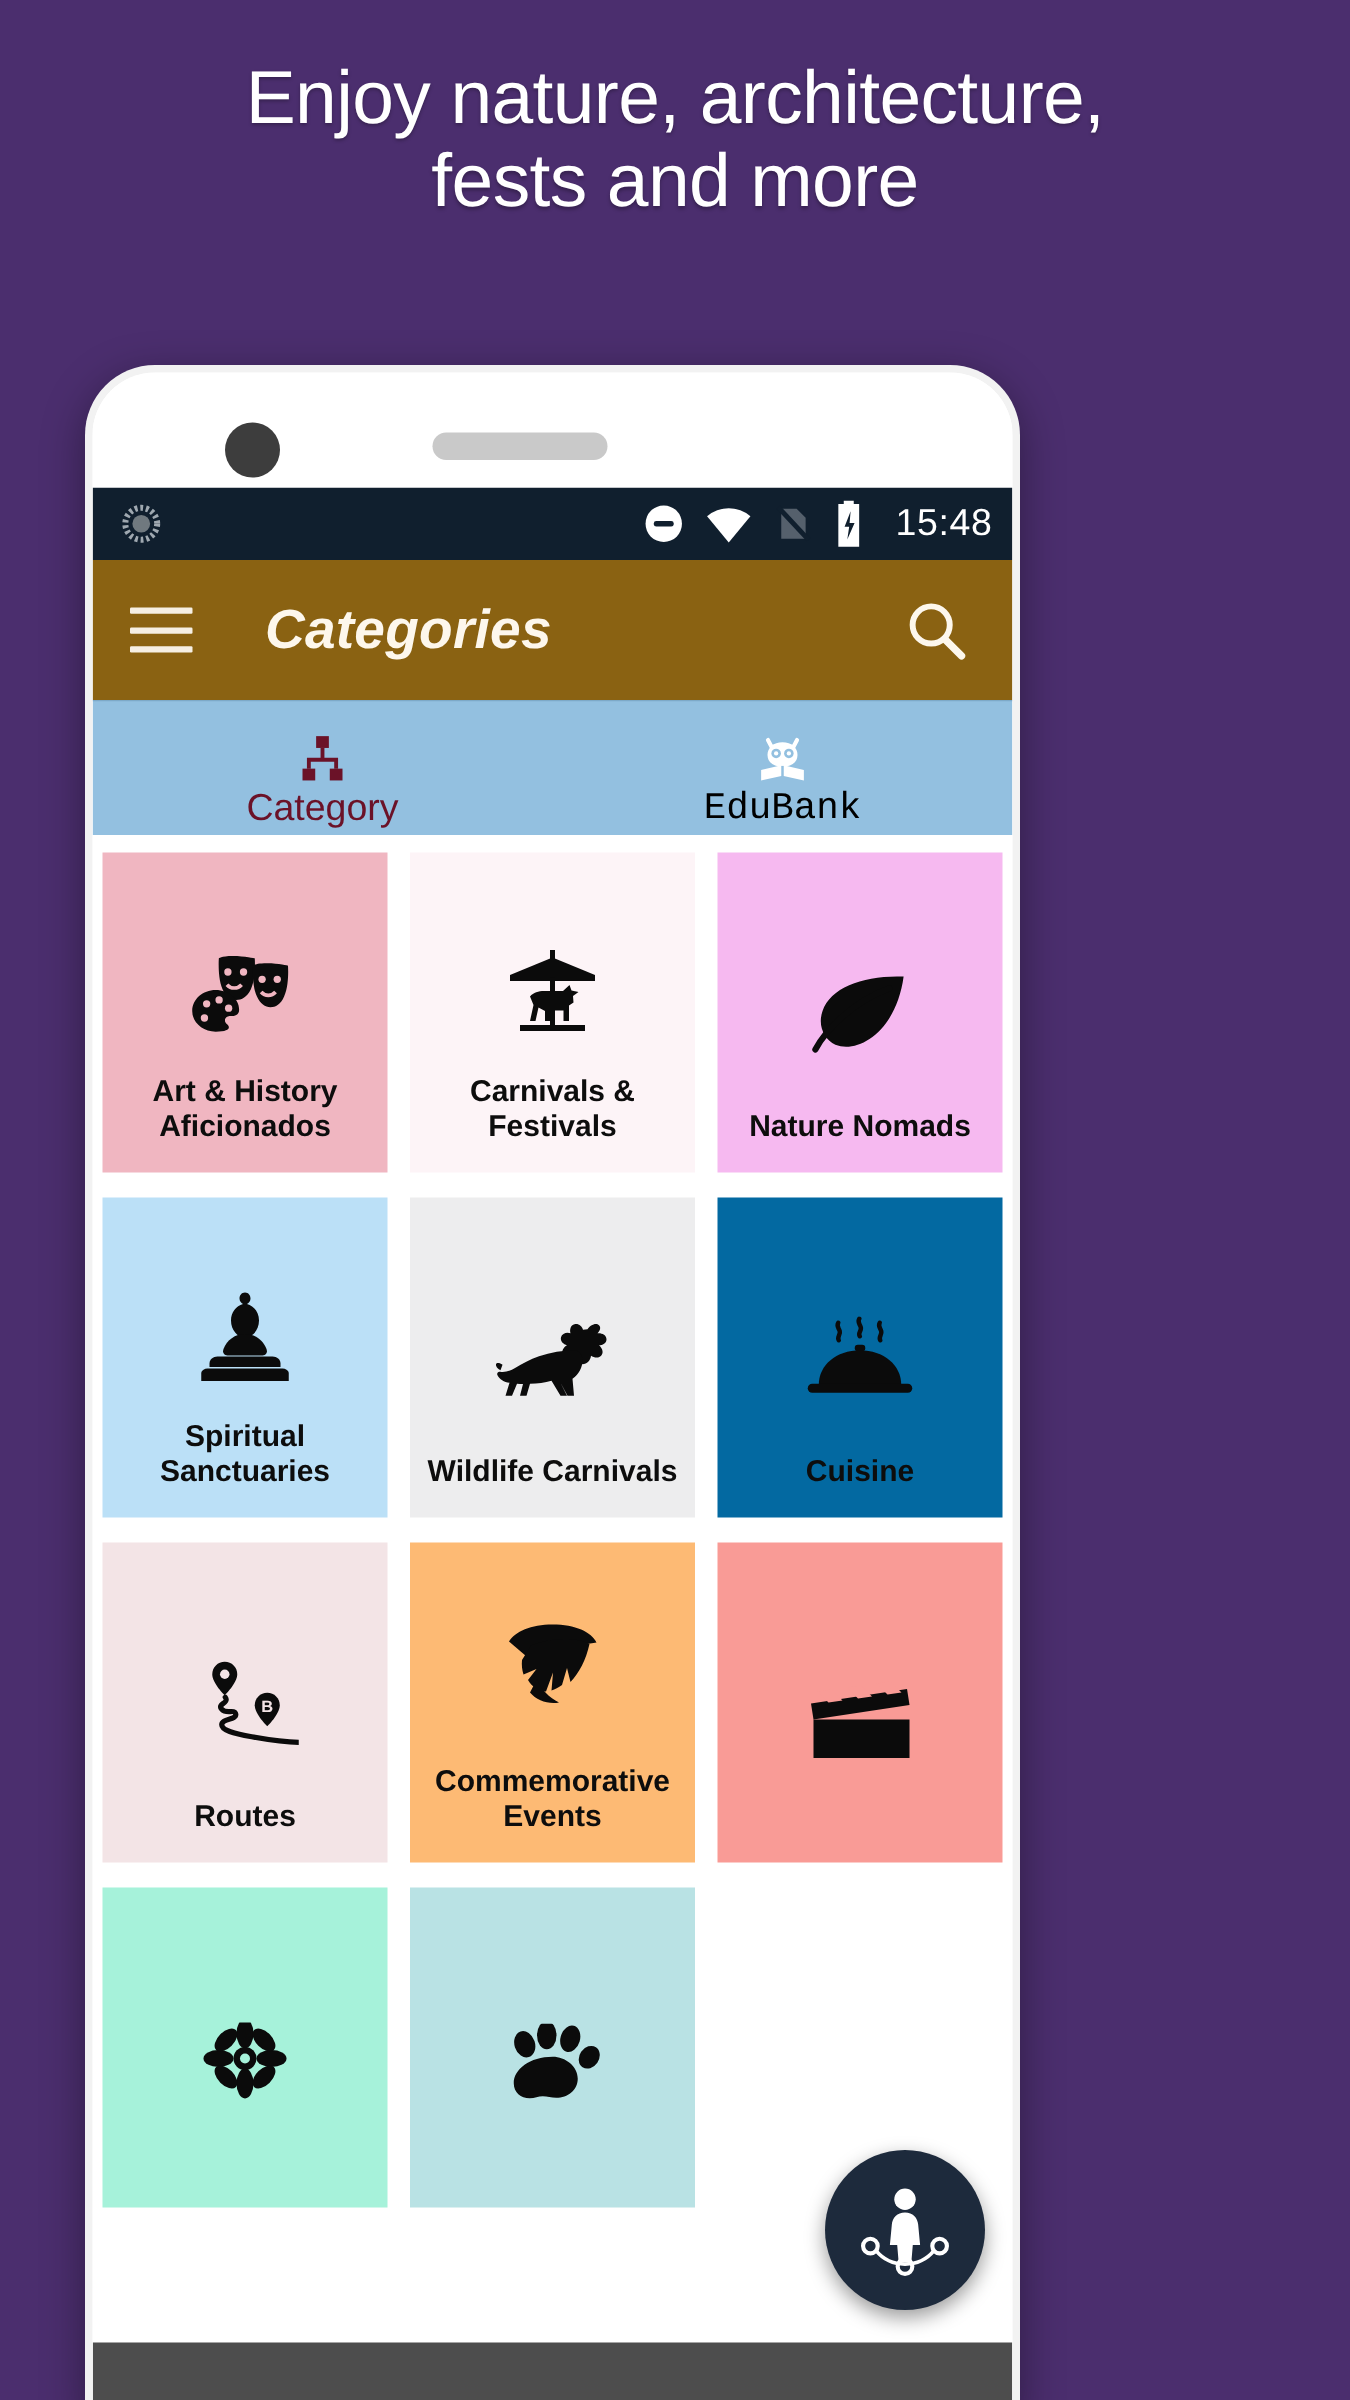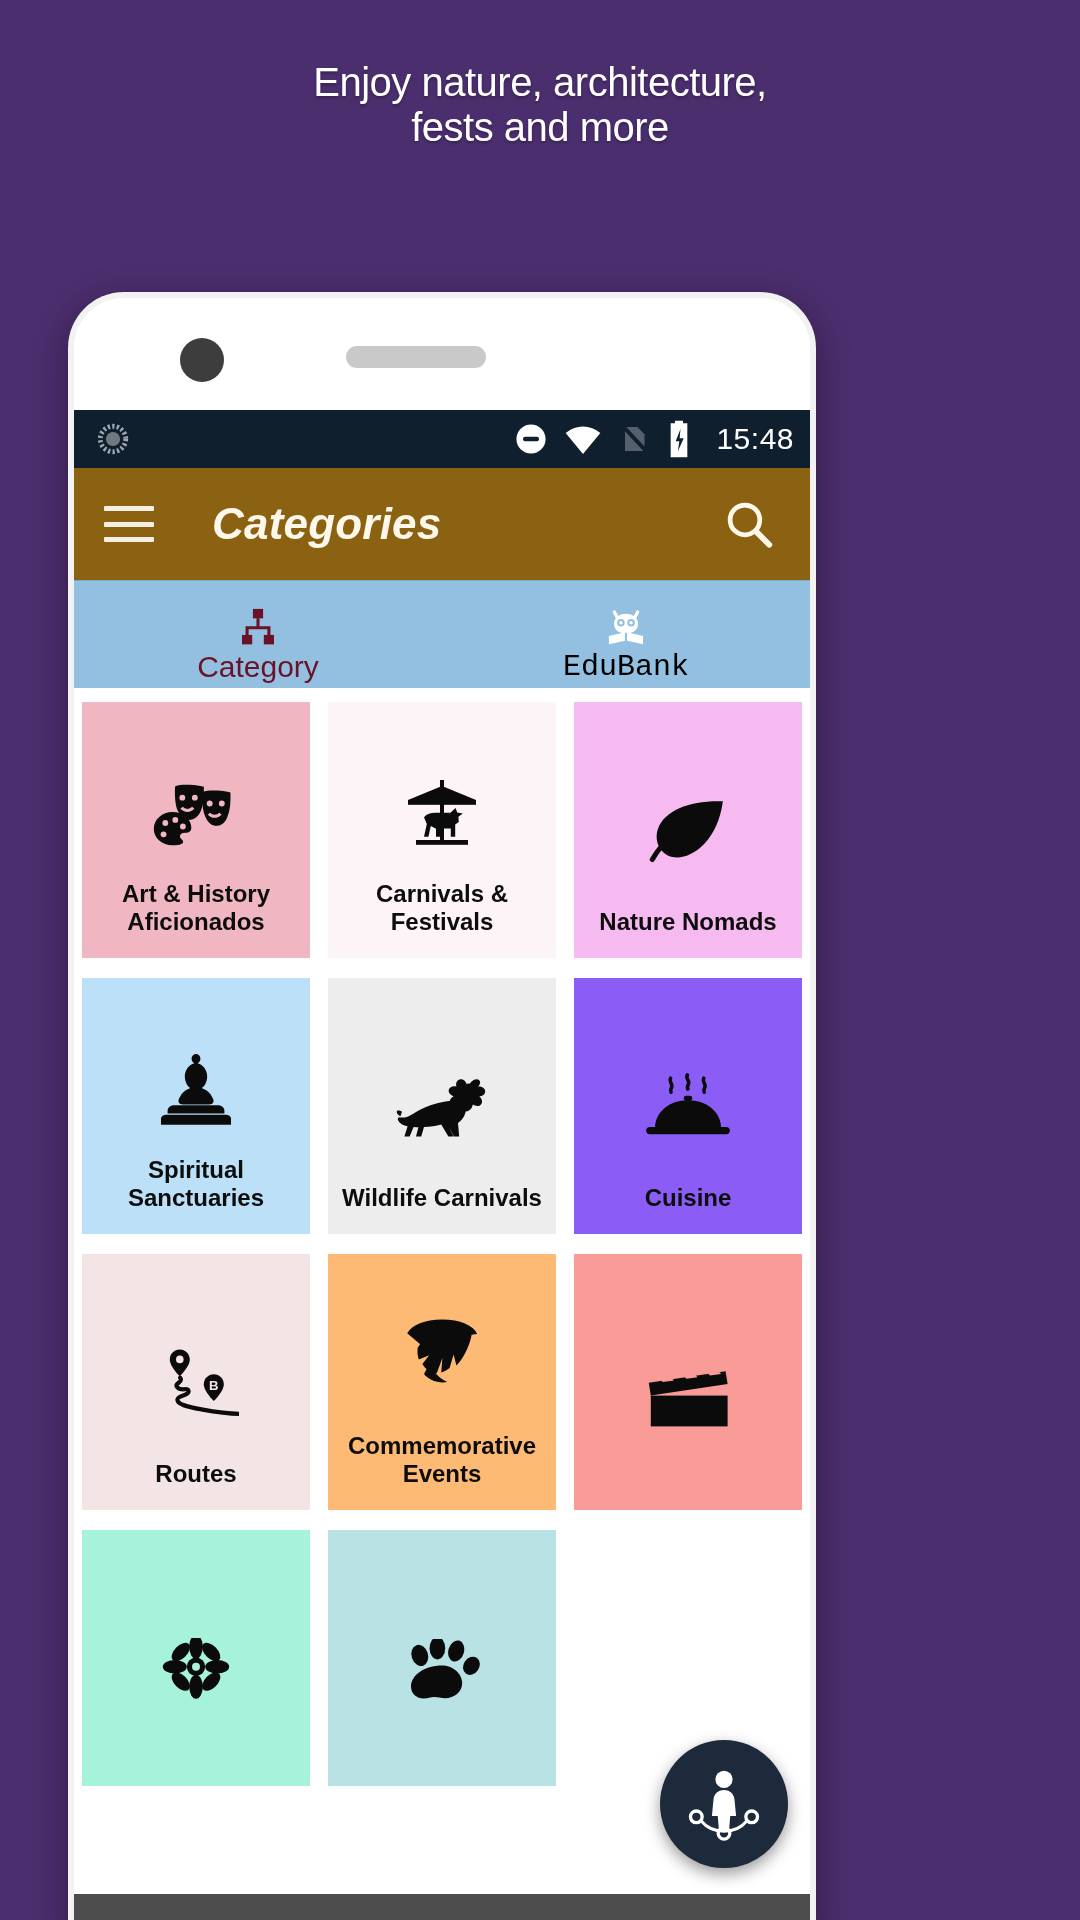--- a/index.html
+++ b/index.html
@@ -6,23 +6,23 @@
   html,body { width:1080px; height:1920px; }
   body {
     font-family:"Liberation Sans", sans-serif;
     background:#4b2e6e;
     overflow:hidden;
     position:relative;
   }
 
   
   .headline{
-    position:absolute; top:60px; left:0; width:1080px;
+    position:absolute; top:44px; left:0; width:1080px;
     text-align:center; color:#ffffff;
-    font-size:40px; line-height:1.12; font-weight:400;
+    font-size:60px; line-height:1.12; font-weight:400;
     letter-spacing:-0.5px;
     text-shadow:0 2px 3px rgba(0,0,0,.28);
   }
   .headline .l2{ display:block; }
 
   
   .phone{
     position:absolute; left:68px; top:292px;
     width:748px; height:1640px;
     background:#f2f2f2;
@@ -59,21 +59,20 @@
     background:#ffffff;
     overflow:hidden;
   }
 
   
   .statusbar{
     height:58px; background:#101f2e;
     display:flex; align-items:center;
     padding:0 16px 0 22px;
     color:#ffffff;
-    margin-top:20px;
   }
   .sb-left{ flex:0 0 auto; display:flex; align-items:center; }
   .sb-spacer{ flex:1 1 auto; }
   .sb-right{ display:flex; align-items:center; gap:13px; }
   .sb-time{
     font-size:30px; font-weight:400; color:#fff;
     margin-left:10px; letter-spacing:.5px;
   }
   .ic{ display:block; }
 
@@ -325,21 +324,21 @@
               <svg width="92" height="62" viewBox="0 0 46 31">
                 <path d="M37 4.2c1-1.6 3.4-2.8 4.6-1.6 1 1 .2 2.4-.6 3.2 1.6-.2 3.6.6 3.6 2.4 0 1.6-1.6 2.4-3 2.4 1.2 1 2 2.8 1 4-1 1.4-3 1-4.2.2-.2 1.8-1.6 3.4-3.4 3.4-1.8 0-3.4-1.4-3.6-3.2-1.4.8-3.4.8-4.2-.6-.8-1.4.2-3 1.6-3.8-1.4-.4-2.8-1.6-2.4-3.2.4-1.6 2.4-2.2 3.8-1.6-.4-1.4 0-3.2 1.6-3.6 1.6-.4 3 .8 3.4 2.2Z" fill="#0b0b0b"></path>
                 <path d="M31.8 12.6c-4.6 0-9.6.8-14.2 2.4-3.6 1.2-6.8 3-9.4 4.6-1.8 1.2-4.2 2-6.2 1.6-.8-.2-1.4.6-1 1.4.8 1.6 2.6 2.8 4.8 3l-1.6 5.2h2.6l2-4.8c.8.1 1.6.1 2.4.1l-1.2 4.7h2.6l1.4-4.8c3 0 6-.4 8.6-1.2l3.6 6h2.6l-2.6-5.2 2.8 5.2h2.6L31 24c2.6-1.8 4-4.6 4-7.4 0-1.6-1-4-3.2-4Z" fill="#0b0b0b"></path>
                 <path d="M2.2 20.6C1 20 .2 19 .4 18.2c.2-.8 1.6-.6 2.6.2" fill="#0b0b0b"></path>
               </svg>
             </span>
             <span class="card-label">Wildlife Carnivals</span>
           </div>
 
 
-          <div class="card" style="background:#8b5cf6;">
+          <div class="card" style="background:#0369a1;">
             <span class="card-icon">
               <svg width="86" height="66" viewBox="0 0 43 33">
                 <path d="M13 9.6c-.8-1.4.8-2.2.4-3.6-.4-1.4-1.4-2-.6-3.4" stroke="#0b0b0b" stroke-width="1.8" fill="none" stroke-linecap="round"></path>
                 <path d="M21.4 8c-.8-1.4.8-2.2.4-3.6-.4-1.4-1.4-2-.6-3.4" stroke="#0b0b0b" stroke-width="1.8" fill="none" stroke-linecap="round"></path>
                 <path d="M29.6 9.6c-.8-1.4.8-2.2.4-3.6-.4-1.4-1.4-2-.6-3.4" stroke="#0b0b0b" stroke-width="1.8" fill="none" stroke-linecap="round"></path>
                 <rect x="19.4" y="11.4" width="4.2" height="2.6" rx="1.2" fill="#0b0b0b"></rect>
                 <path d="M5 27.4C5 19.6 12 13.6 21.5 13.6S38 19.6 38 27.4Z" fill="#0b0b0b"></path>
                 <rect x="0.6" y="27" width="41.8" height="3.6" rx="1.8" fill="#0b0b0b"></rect>
               </svg>
             </span>

